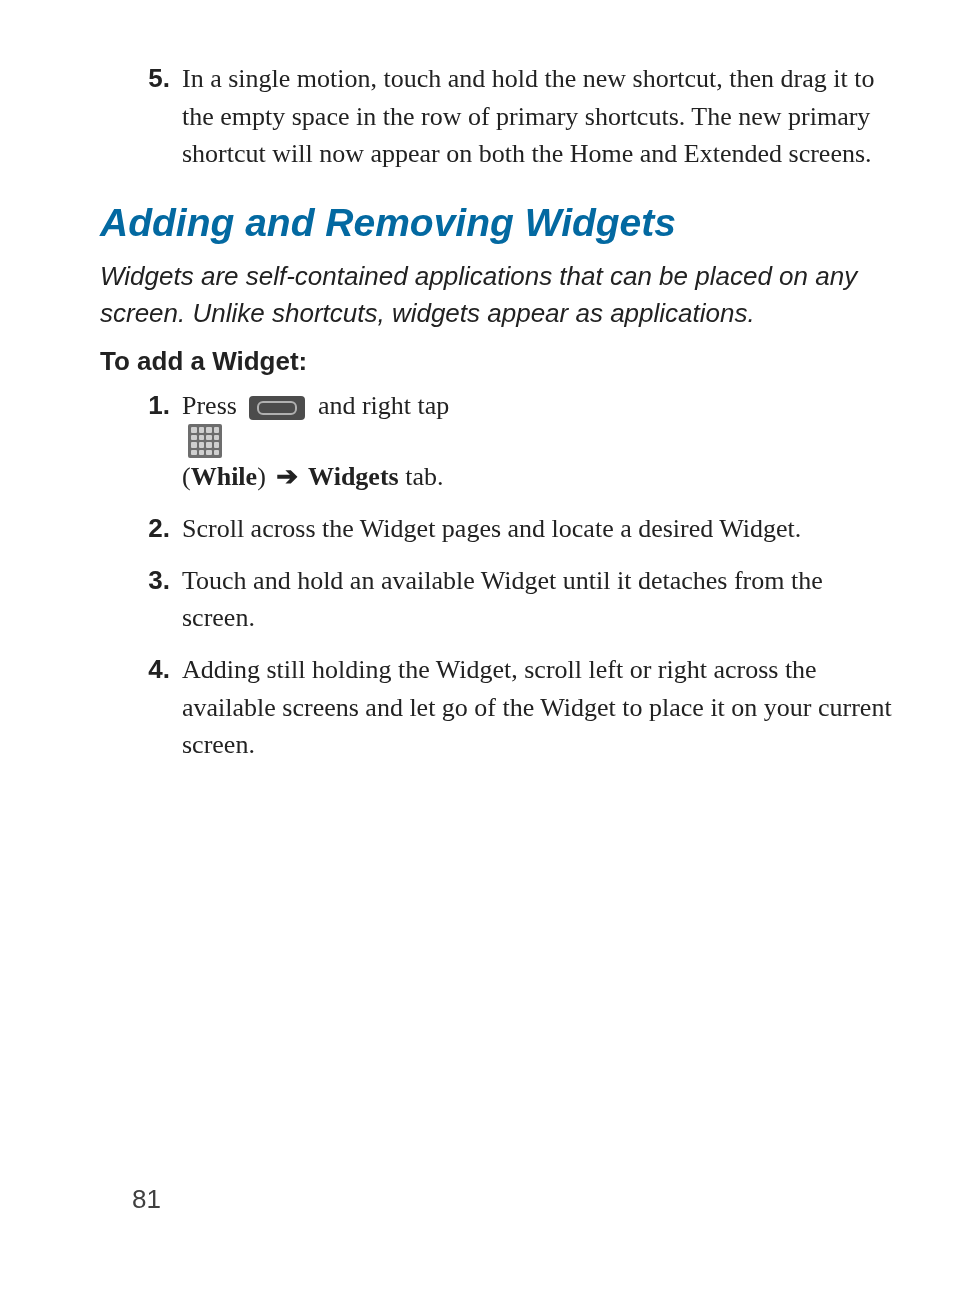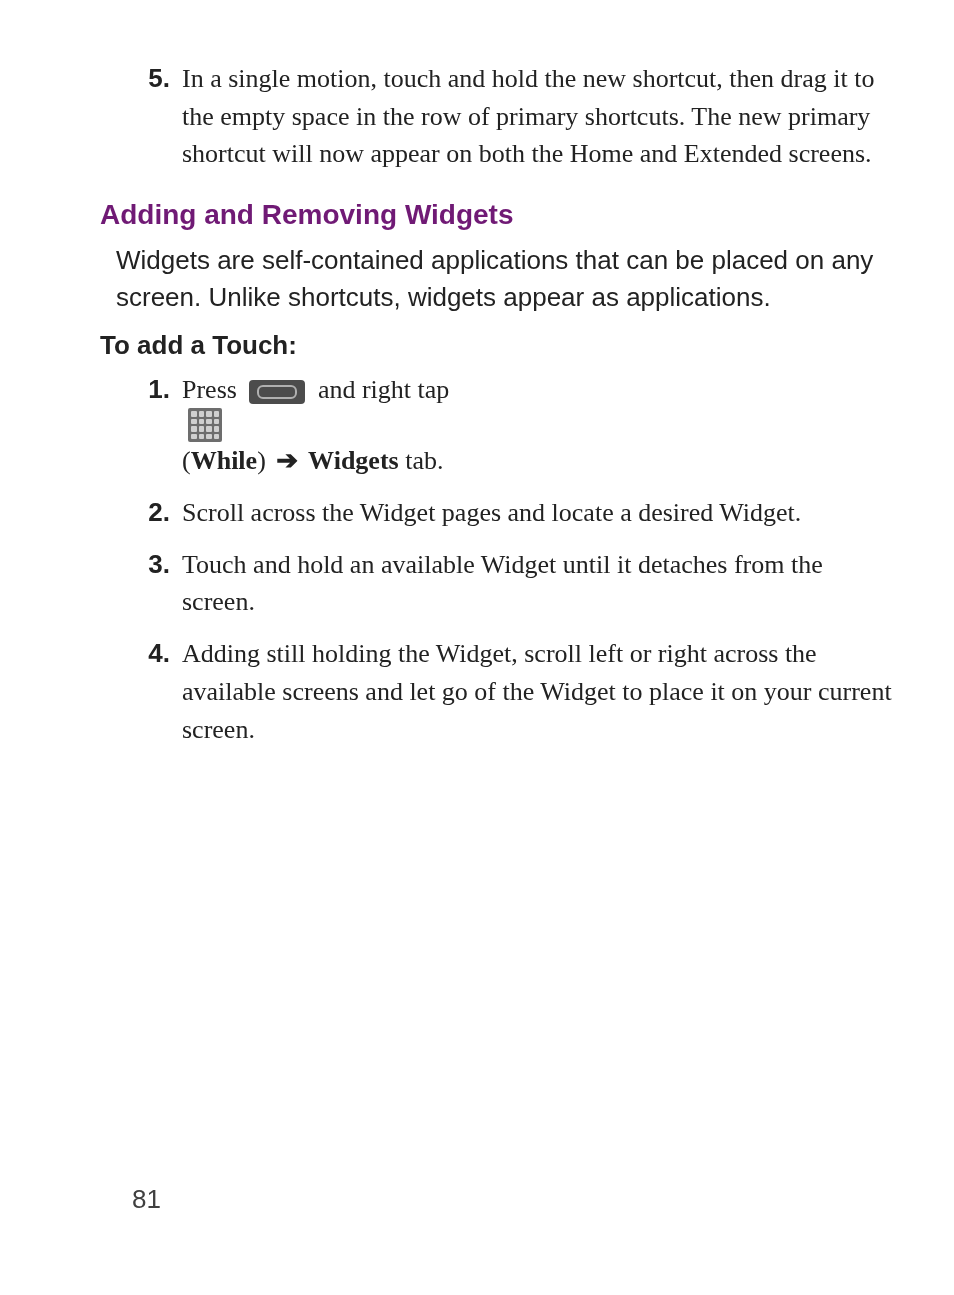--- a/index.html
+++ b/index.html
@@ -29,26 +29,28 @@
     text-align: right;
     padding-right: 12px;
     box-sizing: border-box;
   }
   .ol-body {
     flex: 1;
     font-family: Liberation Serif, serif;
   }
   .section-heading {
     font-weight: 700;
-    font-size: 28px;
-    color: #701a75;
+    font-style: italic;
+    font-size: 39px;
+    color: #0369a1;
     margin: 22px 0 6px 0;
   }
   .para {
-    margin: 4px 0 10px 16px;
+    margin: 4px 0 10px 0;
+    font-style: italic;
   }
   .subheading {
     font-weight: 700;
     margin: 10px 0 6px 0;
   }
   .first-list {
     margin-left: 36px;
   }
   .add-list {
     margin-left: 36px;
@@ -114,21 +116,21 @@
     <div class="ol-row">
       <div class="ol-num">5.</div>
       <div class="ol-body">In a single motion, touch and hold the new shortcut, then drag it to the empty space in the row of primary shortcuts. The new primary shortcut will now appear on both the Home and Extended screens.</div>
     </div>
   </div>
 
   <div class="section-heading">Adding and Removing Widgets</div>
 
   <div class="para">Widgets are self-contained applications that can be placed on any screen. Unlike shortcuts, widgets appear as applications.</div>
 
-  <div class="subheading">To add a Touch:</div>
+  <div class="subheading">To add a Widget:</div>
 
   <div class="add-list">
 
     <div class="ol-row">
       <div class="ol-num">1.</div>
       <div class="ol-body">
         <span>Press </span>
         <span class="inline-icon home-button"></span>
         <span> and right tap </span>
         <span class="inline-icon apps-grid">

